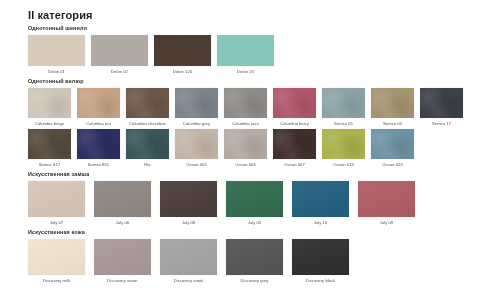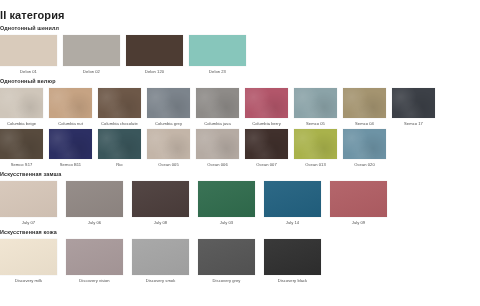--- a/index.html
+++ b/index.html
@@ -3,21 +3,21 @@
 <meta charset="utf-8">
 <style>
   html,body{margin:0;padding:0;}
   body{
     width:480px;height:306px;
     background:#ffffff;
     font-family:"Liberation Sans", sans-serif;
     color:#3a3a3a;
     overflow:hidden;
   }
-  .page{padding:6px 10px 0 0;box-sizing:border-box;width:480px;height:306px;}
+  .page{padding:6px 10px 0 28px;box-sizing:border-box;width:480px;height:306px;}
   .cat-title{
     font-size:11px;font-weight:bold;color:#1f1f1f;
     letter-spacing:.1px;margin:3px 0 4px 0;line-height:12px;
   }
   .section{margin-bottom:3px;}
   .section-title{
     font-size:5.4px;font-weight:bold;color:#2b2b2b;
     margin:0 0 3px 0;line-height:7px;letter-spacing:.15px;
   }
   .row{display:flex;flex-wrap:nowrap;align-items:flex-start;margin-bottom:2px;}

